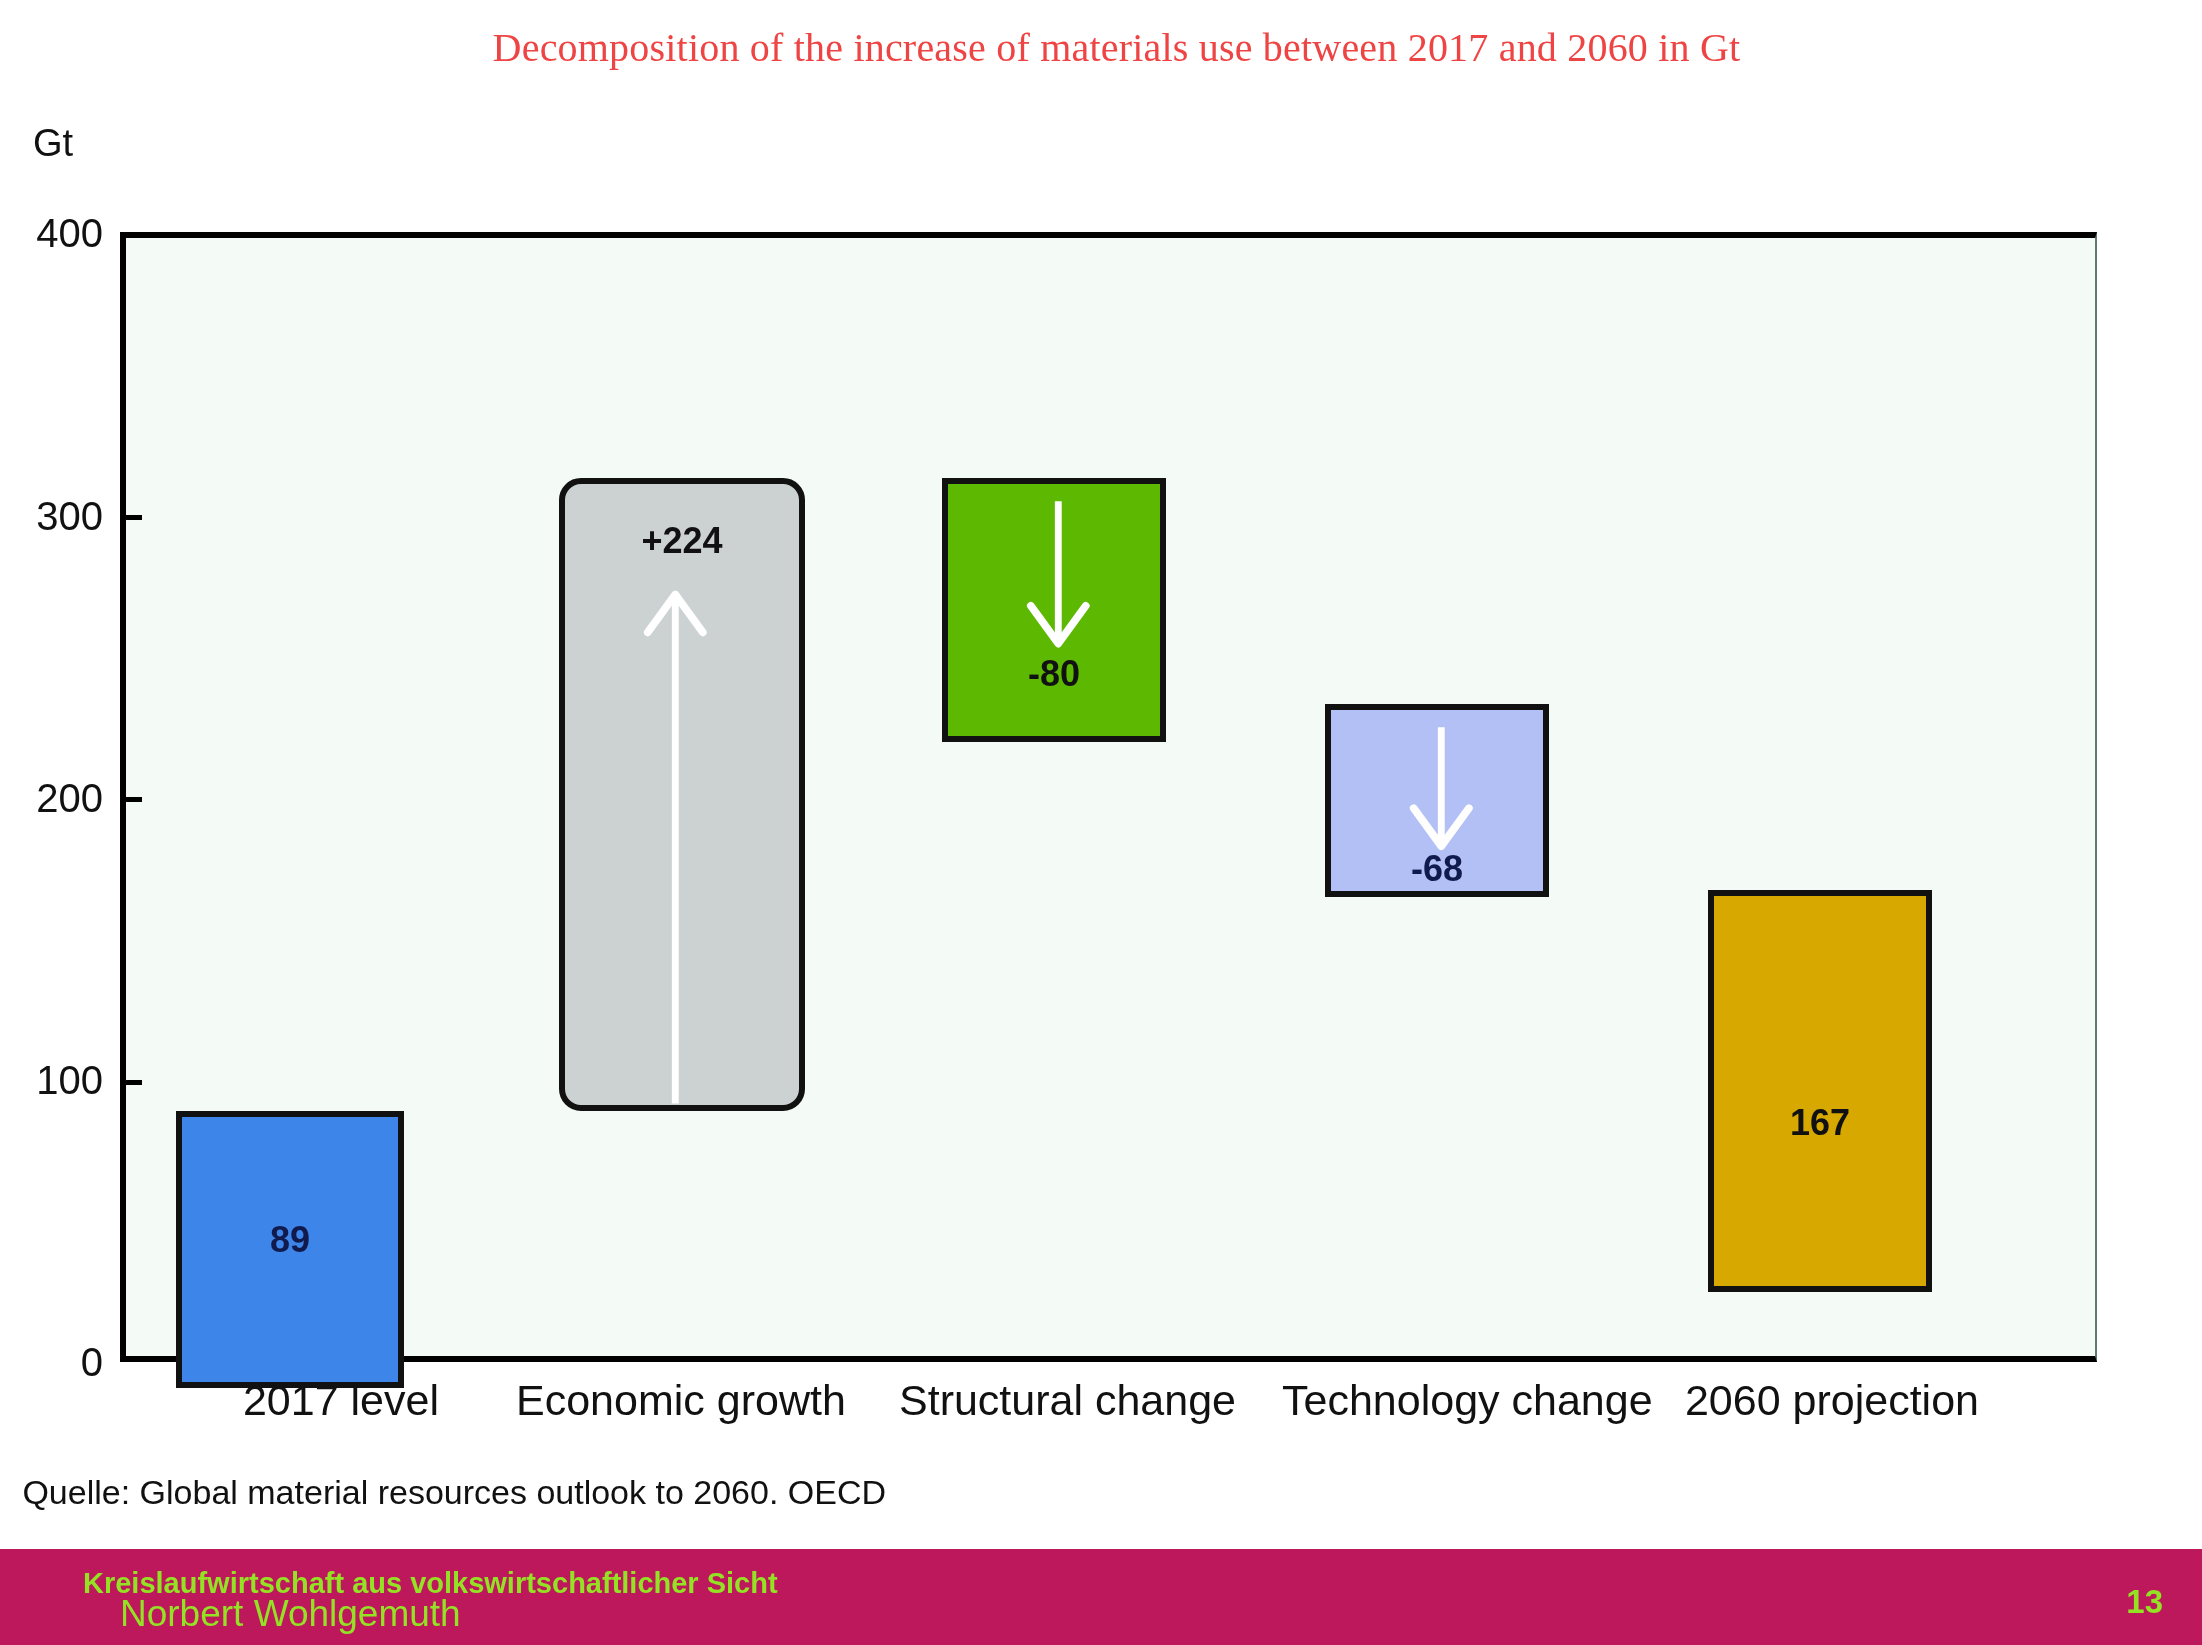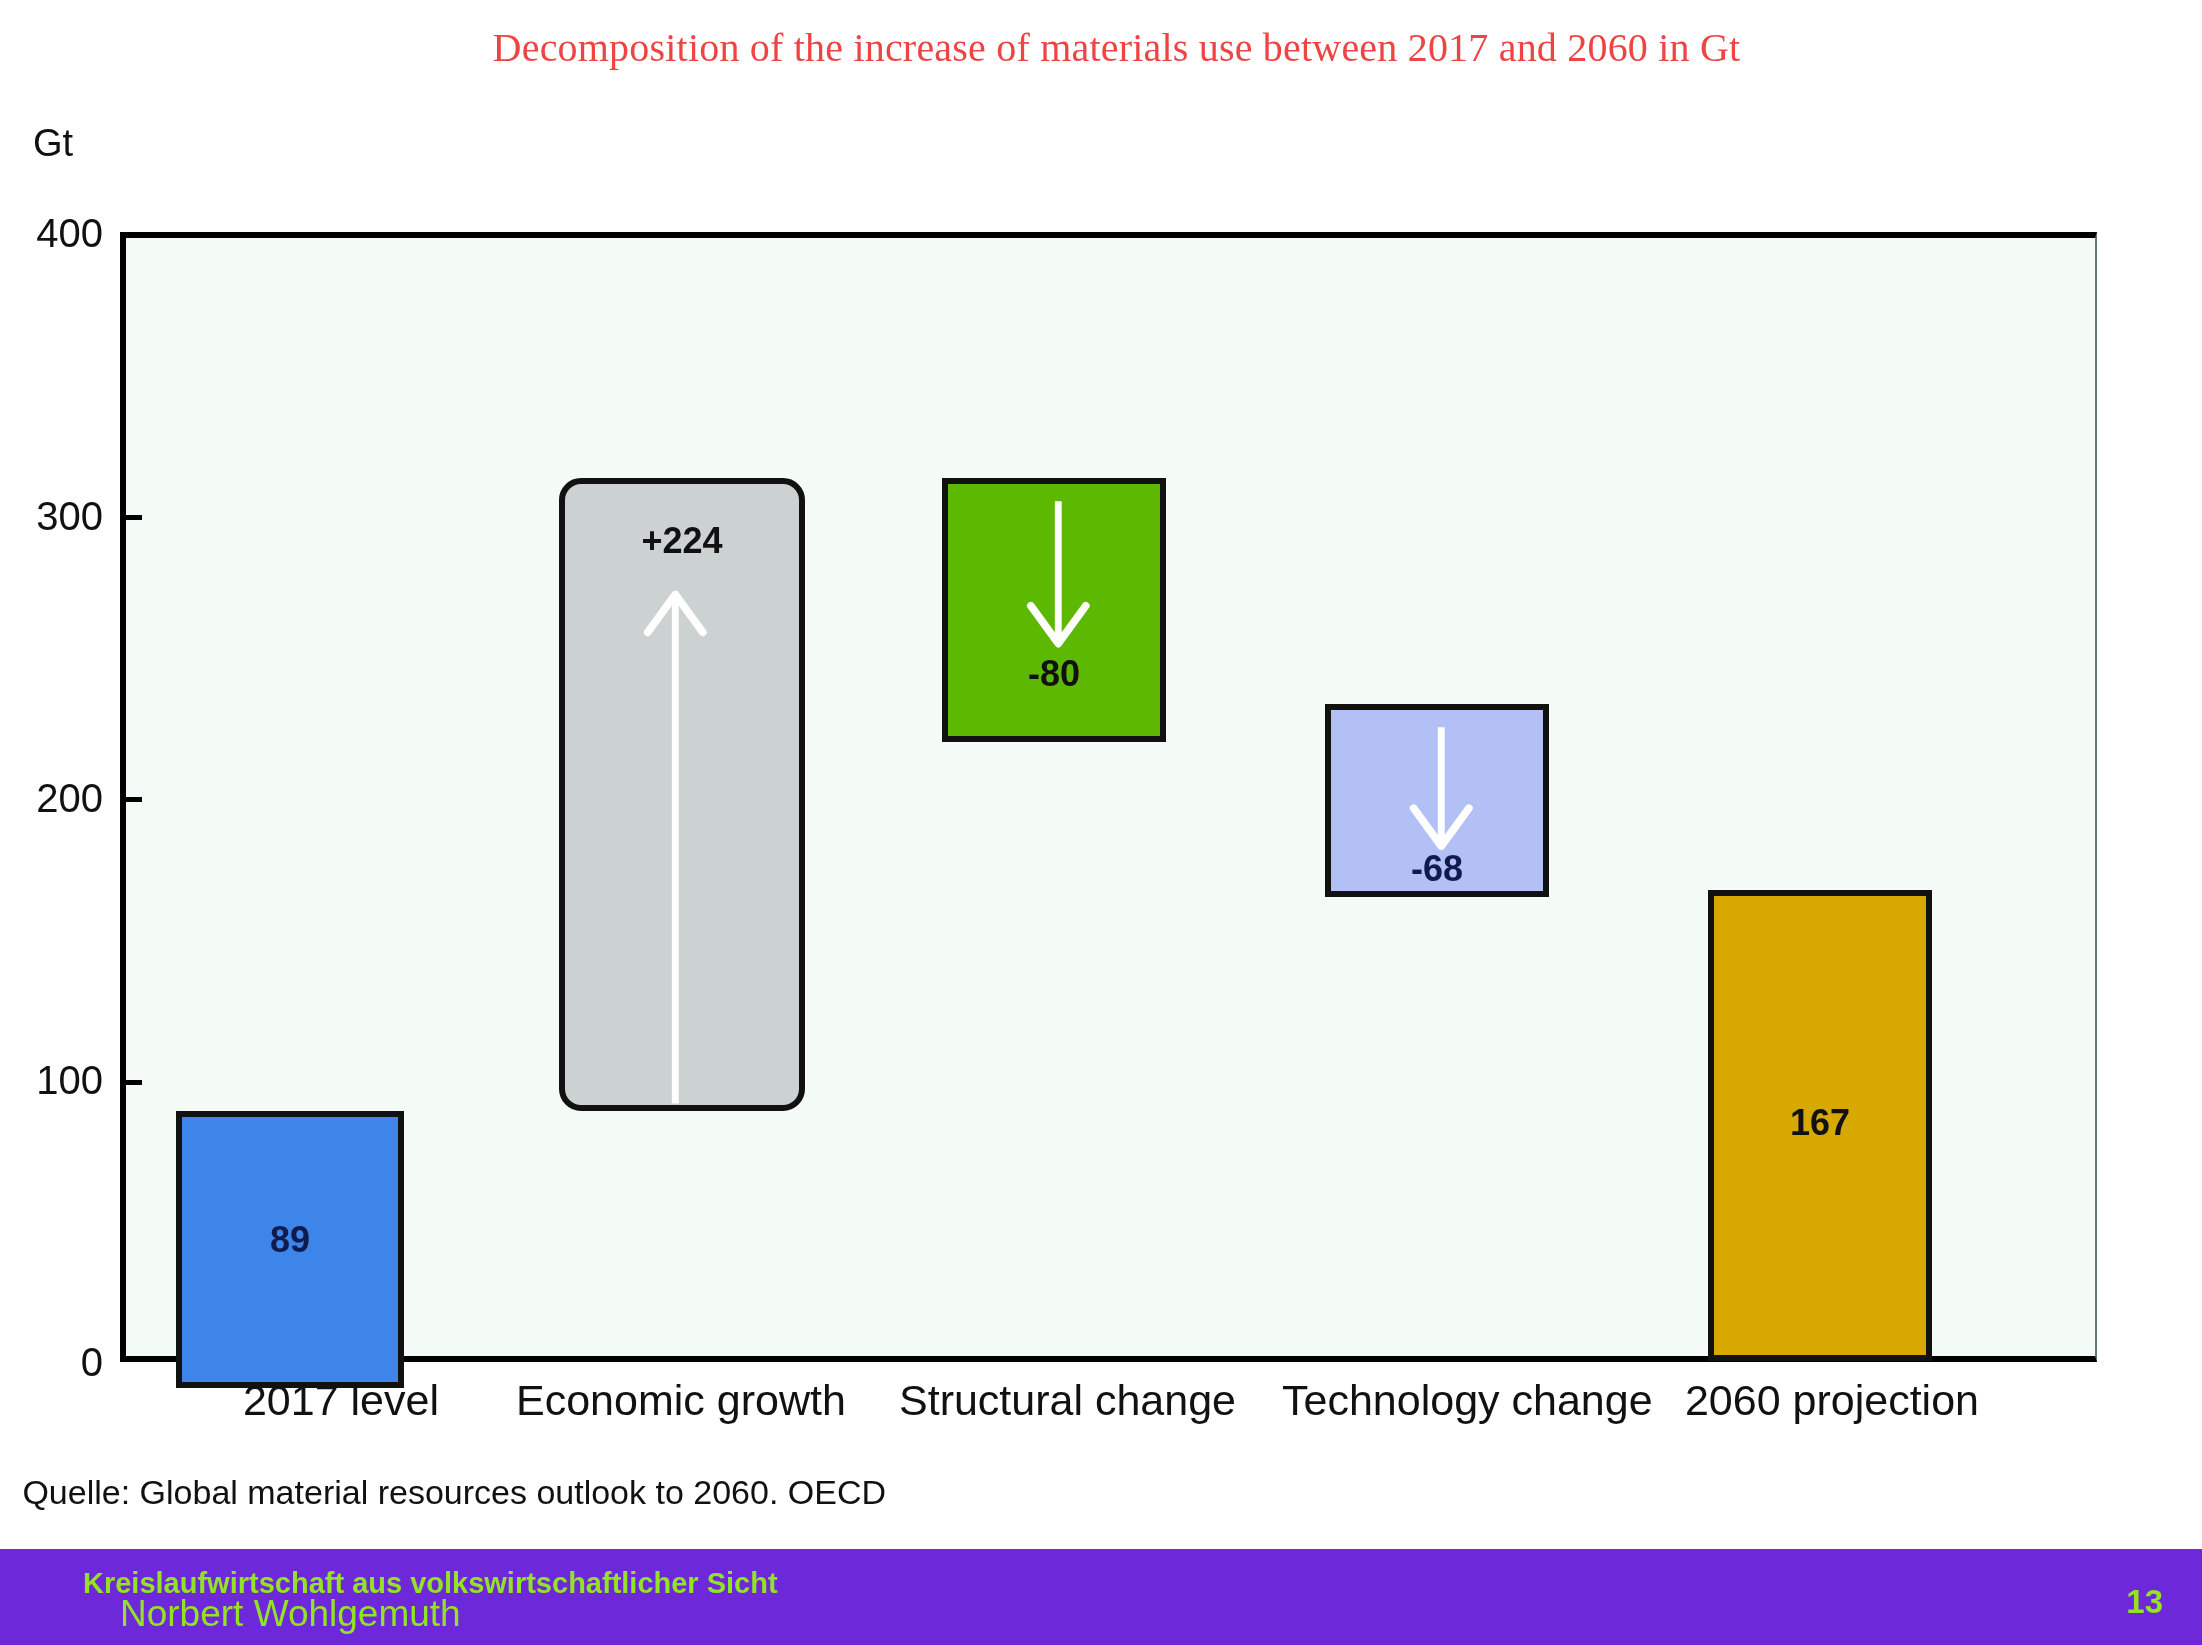--- a/index.html
+++ b/index.html
@@ -127,21 +127,21 @@
     font-family: "Liberation Sans", sans-serif;
   }
 
   
   #footer-band {
     position: absolute;
     left: 0;
     top: 1549px;
     width: 2203px;
     height: 97px;
-    background: #6d28d9;
+    background: #be185d;
   }
   #footer-title {
     position: absolute;
     left: 83px;
     top: 15.5px;
     font-size: 29px;
     font-weight: 700;
     color: #93e223;
     font-family: "Liberation Sans", sans-serif;
     line-height: 1.25;
@@ -210,21 +210,21 @@
   </div>
 
   <div class="bar" id="bar-tech-chg" style="left:1325px; top:601px; width:224px; height:193px;">
     <svg class="arrow-svg" width="224" height="138" style="left:0; top:12px;" viewBox="0 0 260 160">
       <line x1="128" y1="6" x2="128" y2="140" stroke="#ffffff" stroke-width="8"></line>
       <polyline points="96,100 128,144 160,100" fill="none" stroke="#ffffff" stroke-width="9" stroke-linecap="round" stroke-linejoin="round"></polyline>
     </svg>
     <div class="bar-value val-navy" style="top:138px;">-68</div>
   </div>
 
-  <div class="bar" id="bar-2060-proj" style="left:1708px; top:787px; width:224px; height:471px;">
+  <div class="bar" id="bar-2060-proj" style="left:1708px; top:787px; width:224px; height:402px;">
     <div class="bar-value val-black" style="top:206px;">167</div>
   </div>
 
   <div class="xlabel" style="left:142px; top:1273px; width:297px;">2017 level</div>
   <div class="xlabel" style="left:516px; top:1273px; width:310px;">Economic growth</div>
   <div class="xlabel" style="left:899px; top:1273px; width:310px;">Structural change</div>
   <div class="xlabel" style="left:1282px; top:1273px; width:310px;">Technology change</div>
   <div class="xlabel" style="left:1669px; top:1273px; width:310px;">2060 projection</div>
 
 </div>

